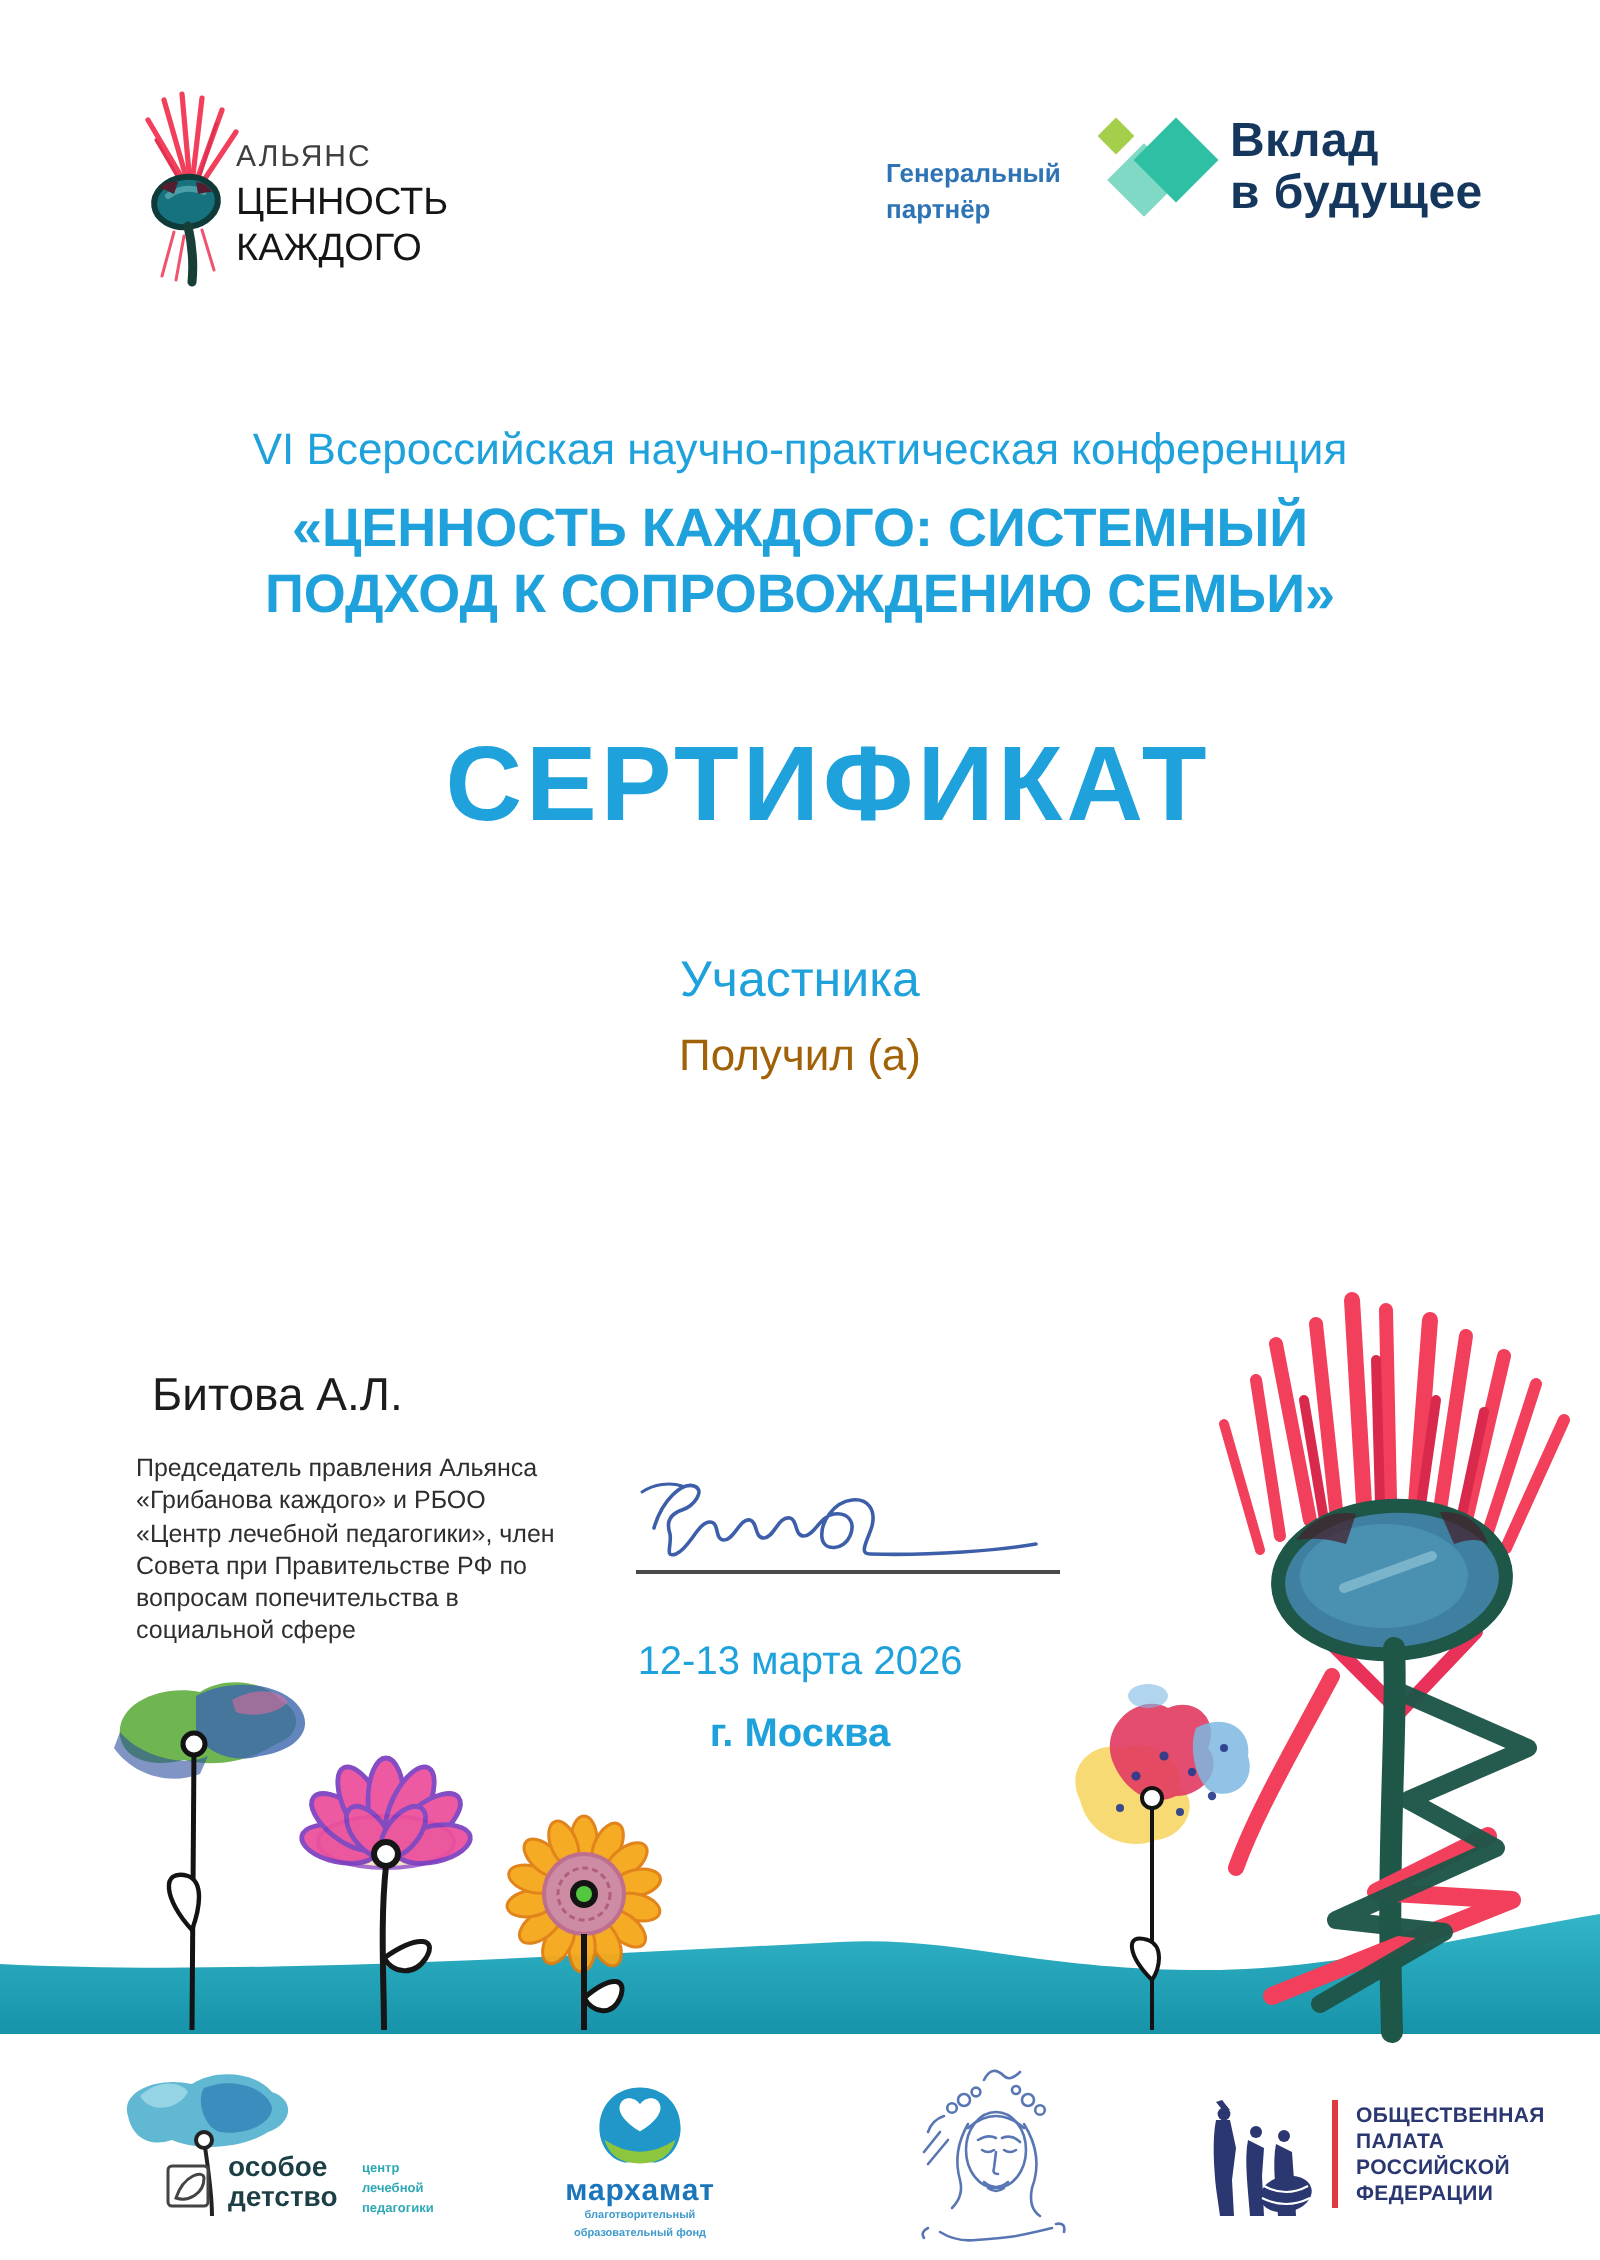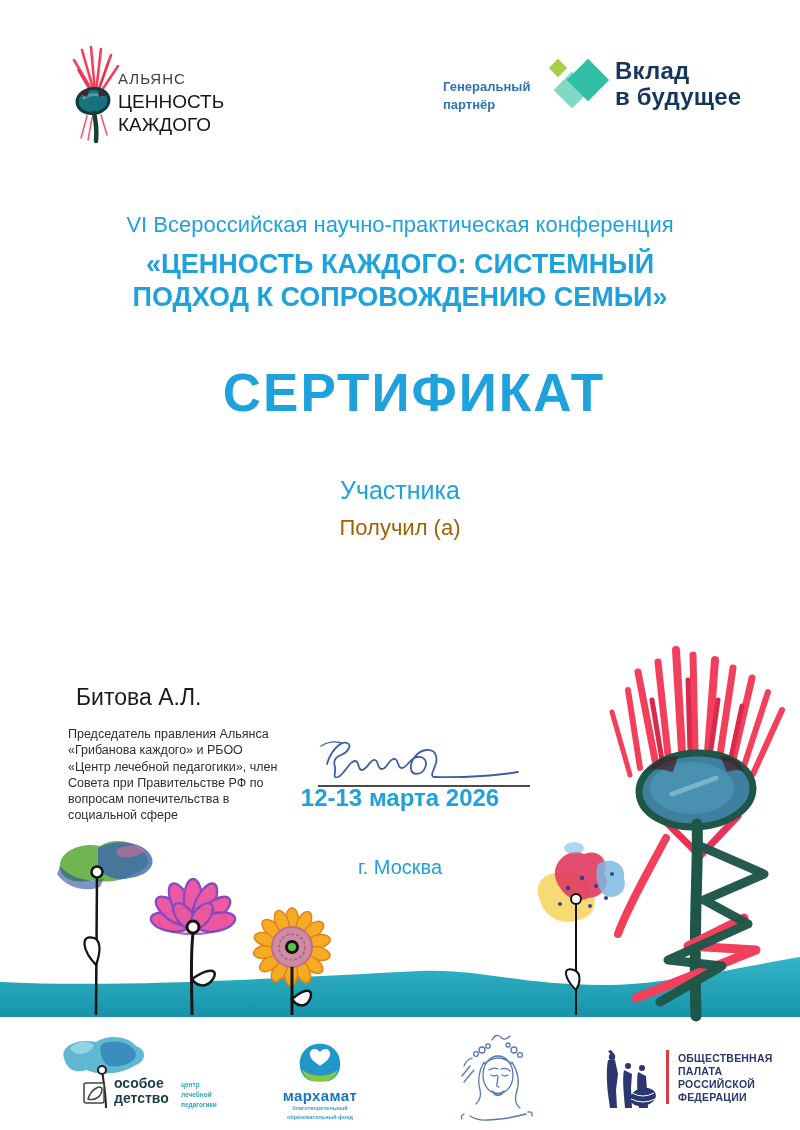--- a/index.html
+++ b/index.html
@@ -25,22 +25,22 @@
 
   .received-label{top:515px;font-size:22px;font-weight:400;color:#a16207;}
   .recipient{left:106px;width:614px;top:587px;height:33px;border-bottom:1.5px solid #8a8a8a;
              text-align:center;font-size:27px;color:#121212;line-height:32px;}
 
   .signer-name{left:76px;top:684px;font-size:23px;font-weight:500;color:#1C1C1C;}
   .signer-role{left:68px;top:726px;width:220px;font-size:12.5px;line-height:1.3;color:#2E2E2E;}
 
   .signature-line{left:318px;top:785px;width:212px;border-top:2px solid #4a4a4a;height:0;}
 
-  .event-dates{top:784px;font-size:24px;font-weight:700;color:var(--accent_blue,#1FA2DB);}
-  .event-city{top:856px;font-size:20px;font-weight:400;color:var(--accent_blue,#1FA2DB);}
+  .event-dates{top:820px;font-size:20px;font-weight:400;color:var(--accent_blue,#1FA2DB);}
+  .event-city{top:856px;font-size:20px;font-weight:700;color:var(--accent_blue,#1FA2DB);}
 
   
   .osoboe-name{left:64px;top:40px;font-size:14px;font-weight:700;color:#1C3F45;line-height:1.1;}
   .osoboe-sub{left:131px;top:44px;font-size:6.5px;font-weight:600;color:var(--osoboe_teal,#2FA8B5);line-height:1.55;}
   .marhamat-name{margin-top:1px;text-align:center;font-size:15px;font-weight:700;color:var(--marhamat_blue,#1B75BB);letter-spacing:.4px;}
   .marhamat-sub{text-align:center;font-size:5.5px;font-weight:600;color:#3E9ACC;line-height:1.6;}
   .chamber{display:flex;align-items:flex-start;}
   .chamber-bar{width:3px;height:54px;background:var(--chamber_red,#E03A3E);margin:0 9px 0 8px;}
   .chamber-name{font-size:10.5px;font-weight:700;color:var(--chamber_navy,#2A3770);line-height:1.25;letter-spacing:.2px;padding-top:2px;}
 </style>

